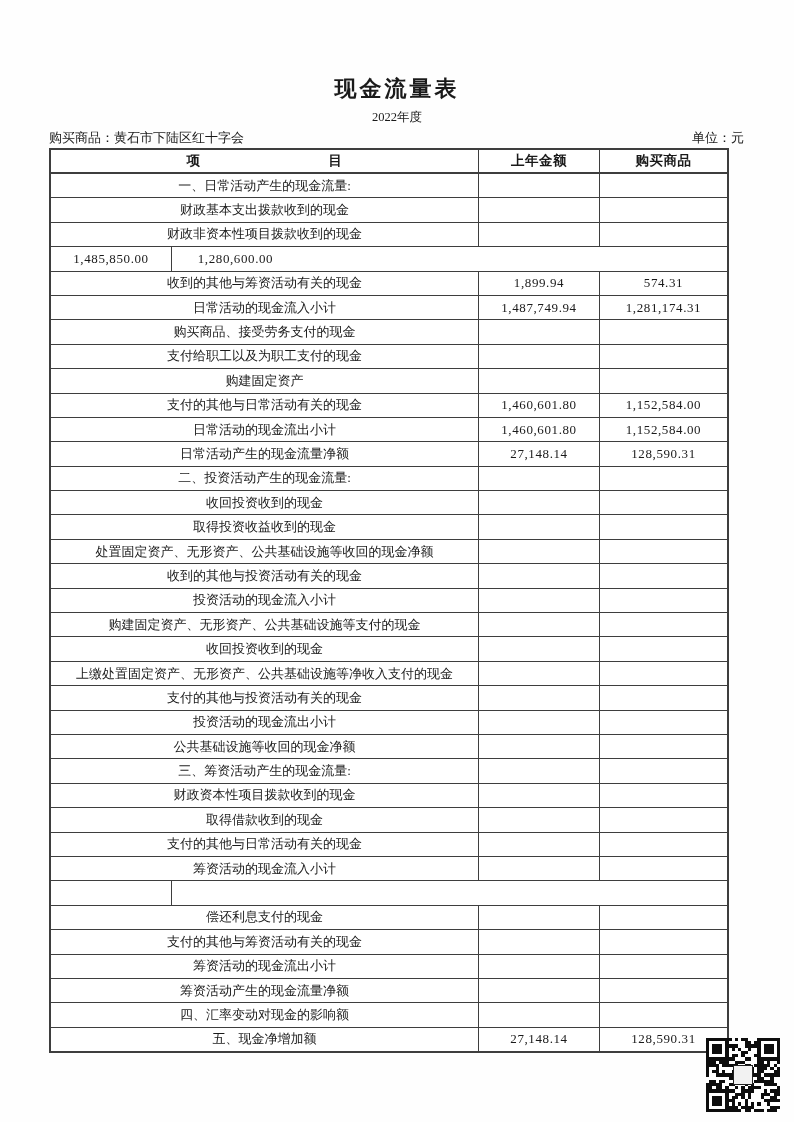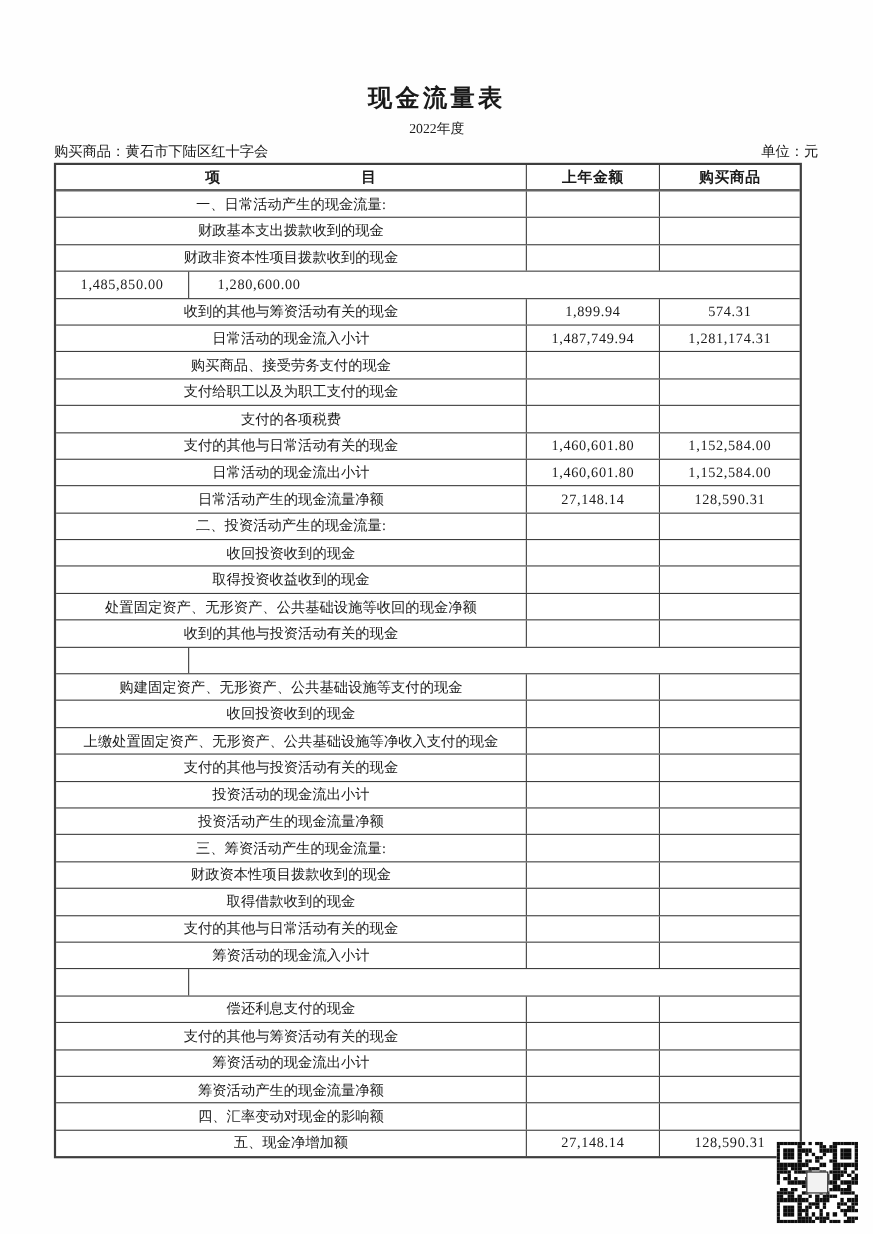--- a/index.html
+++ b/index.html
@@ -134,21 +134,21 @@
           <div class="td col-curr"></div>
         </div>
       
         <div class="tr">
           <div class="td col-item">支付给职工以及为职工支付的现金</div>
           <div class="td col-prev"></div>
           <div class="td col-curr"></div>
         </div>
       
         <div class="tr">
-          <div class="td col-item">支付的各项税费</div>
+          <div class="td col-item">购建固定资产</div>
           <div class="td col-prev"></div>
           <div class="td col-curr"></div>
         </div>
       
         <div class="tr">
           <div class="td col-item">支付的其他与日常活动有关的现金</div>
           <div class="td col-prev">1,460,601.80</div>
           <div class="td col-curr">1,152,584.00</div>
         </div>
       
@@ -188,20 +188,21 @@
           <div class="td col-curr"></div>
         </div>
       
         <div class="tr">
           <div class="td col-item">收到的其他与投资活动有关的现金</div>
           <div class="td col-prev"></div>
           <div class="td col-curr"></div>
         </div>
       
         <div class="tr">
+          <div class="td col-item">投资活动的现金流入小计</div>
           <div class="td col-prev"></div>
           <div class="td col-curr"></div>
         </div>
       
         <div class="tr">
           <div class="td col-item">购建固定资产、无形资产、公共基础设施等支付的现金</div>
           <div class="td col-prev"></div>
           <div class="td col-curr"></div>
         </div>
       
@@ -223,21 +224,21 @@
           <div class="td col-curr"></div>
         </div>
       
         <div class="tr">
           <div class="td col-item">投资活动的现金流出小计</div>
           <div class="td col-prev"></div>
           <div class="td col-curr"></div>
         </div>
       
         <div class="tr">
-          <div class="td col-item">投资活动产生的现金流量净额</div>
+          <div class="td col-item">公共基础设施等收回的现金净额</div>
           <div class="td col-prev"></div>
           <div class="td col-curr"></div>
         </div>
       
         <div class="tr">
           <div class="td col-item">三、筹资活动产生的现金流量:</div>
           <div class="td col-prev"></div>
           <div class="td col-curr"></div>
         </div>
       

